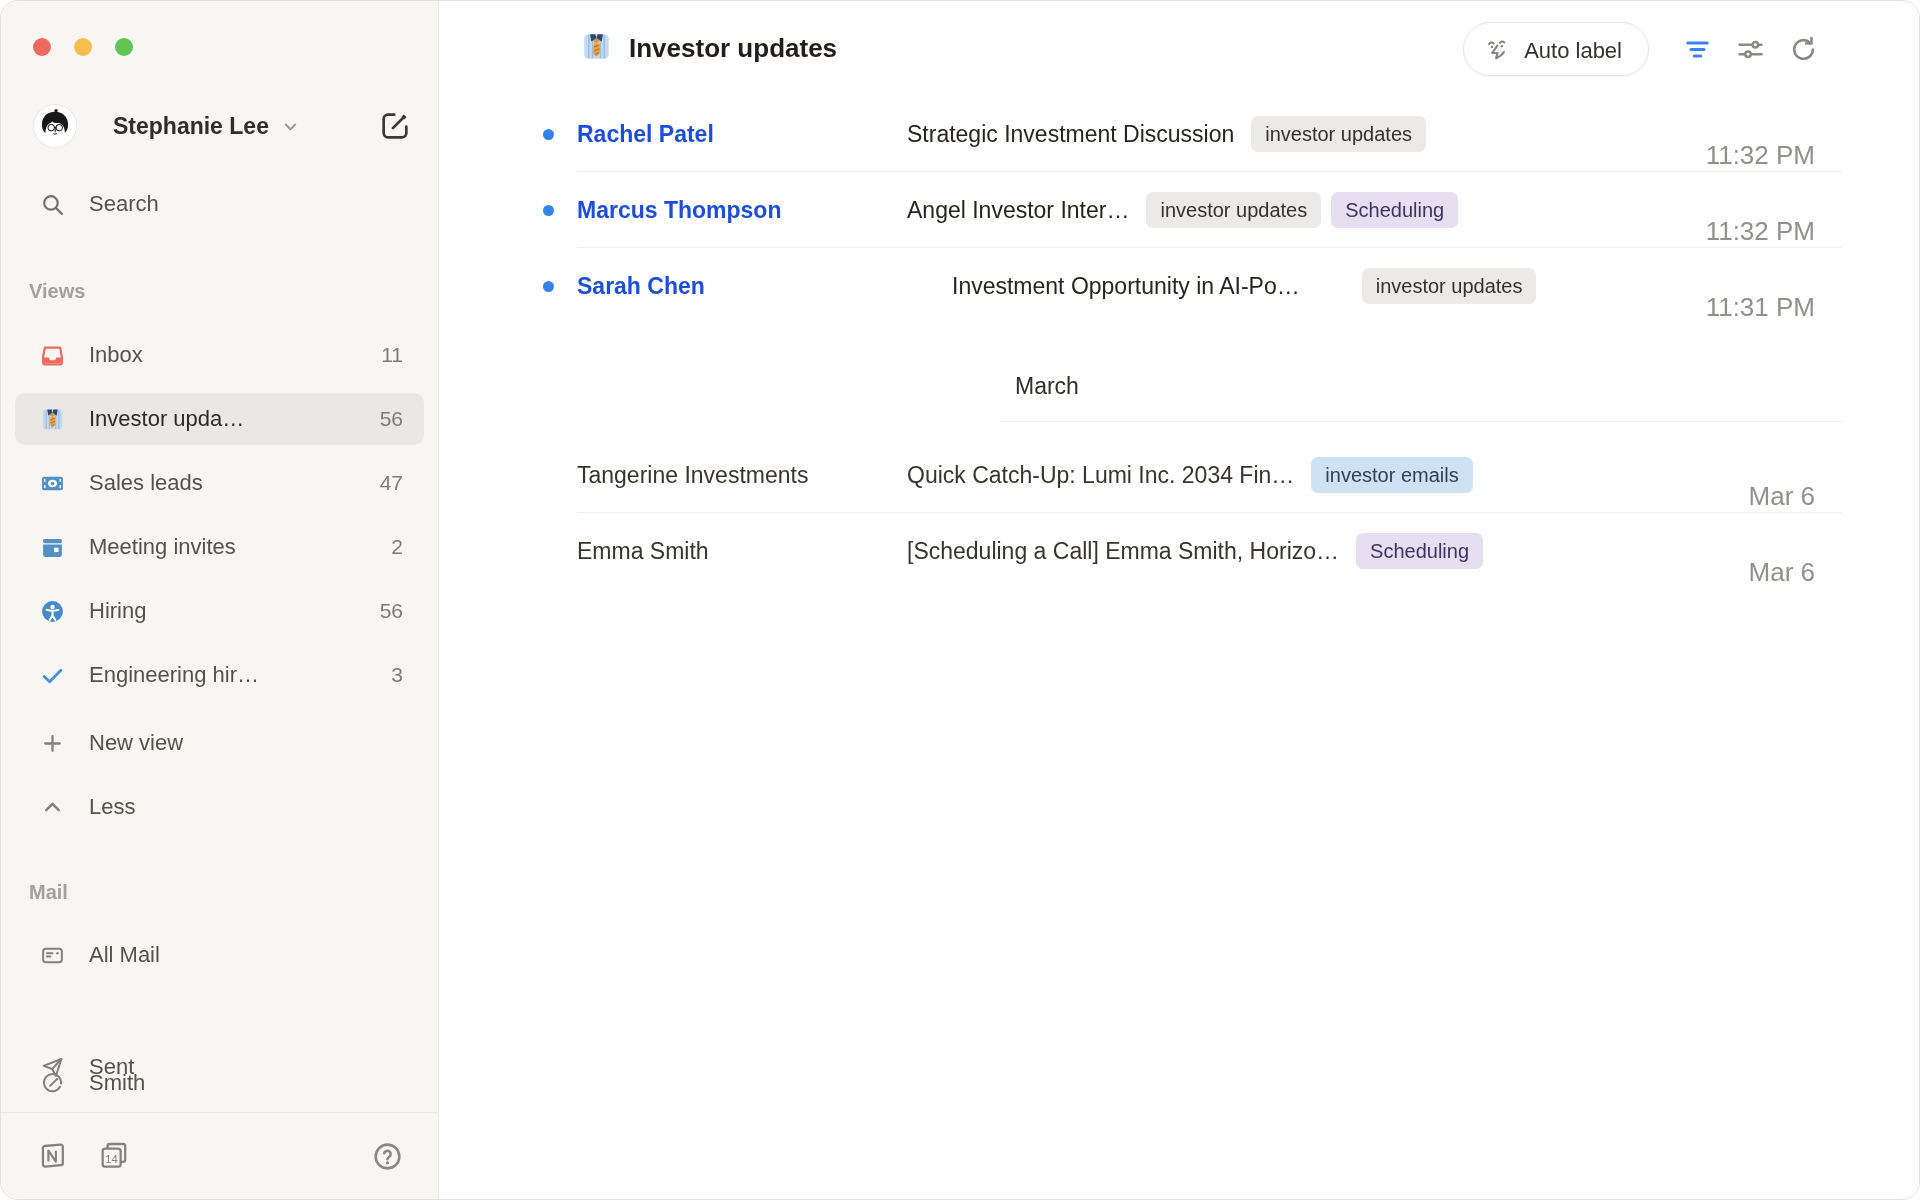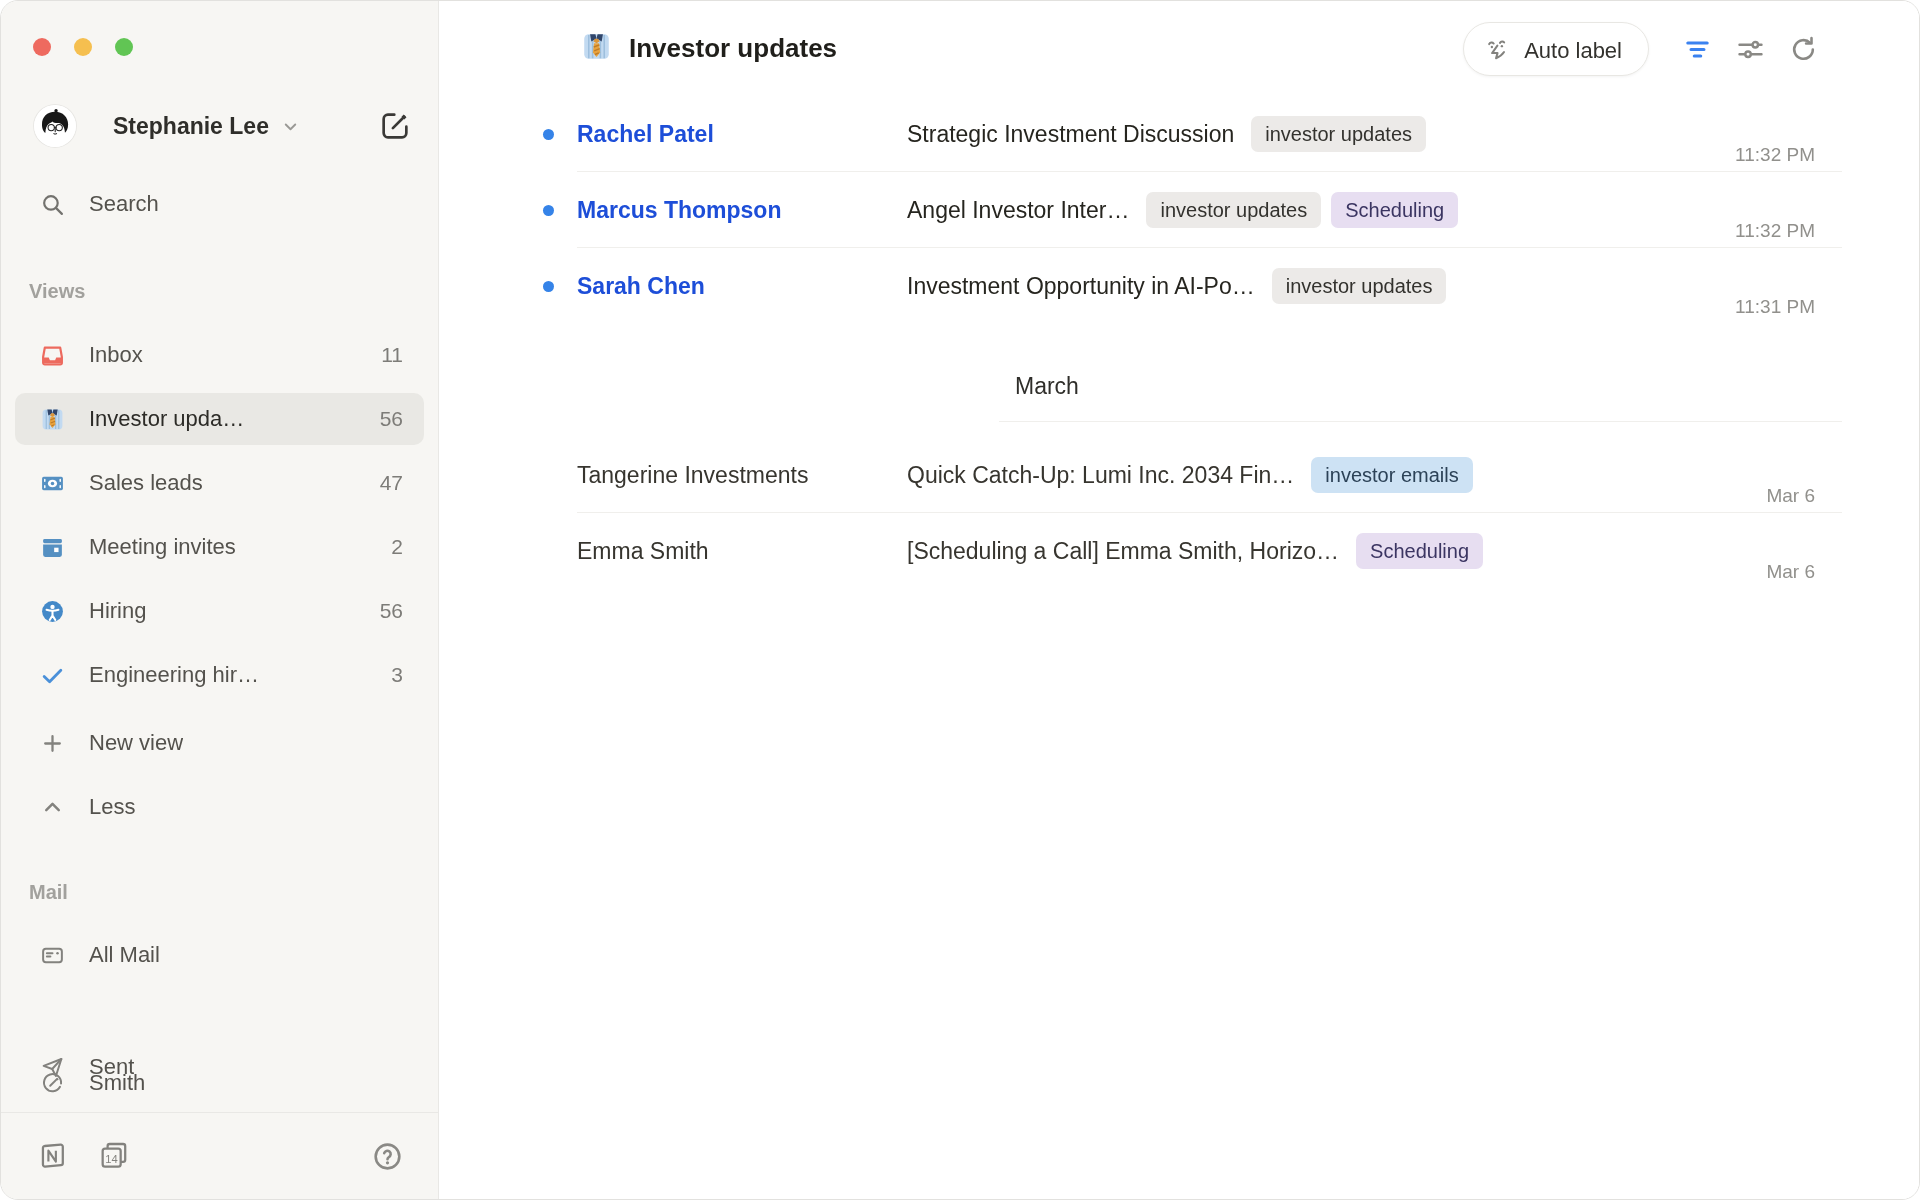--- a/index.html
+++ b/index.html
@@ -43,34 +43,34 @@
   .title-group{position:absolute;left:142px;top:30px;display:flex;align-items:center;gap:17px;}
   .page-title{font-size:26px;font-weight:600;color:#201f1b;}
   .hdr-right{position:absolute;right:98px;top:21px;display:flex;align-items:center;gap:17px;}
   .auto-label-btn{height:54px;border-radius:27px;background:#fff;border:1px solid #e8e7e3;
     box-shadow:0 1px 3px rgba(0,0,0,.05);display:flex;align-items:center;gap:13px;
     padding:4px 26px 0 20px;cursor:pointer;margin-right:13px;}
   .auto-label-btn .lbl{font-size:22px;color:#33322e;font-weight:500;}
   .icon-btn{width:36px;height:36px;border:none;background:transparent;display:flex;align-items:center;justify-content:center;cursor:pointer;padding:0;}
 
   .mail-row{position:absolute;left:0;right:0;height:76px;display:flex;align-items:center;cursor:pointer;}
-  .row-1{top:95px;} .row-2{top:171px;} .row-3{top:247px;}
+  .row-1{top:95px;} .row-2{top:171px;} .row-3{top:247px;gap:45px;}
   .row-4{top:436px;} .row-5{top:512px;}
   .mail-row .divider{position:absolute;left:138px;right:77px;bottom:0;height:1px;background:#f0efec;}
   .dot{position:absolute;left:104px;top:50%;width:11px;height:11px;margin-top:-5px;border-radius:50%;background:#3583e8;}
   .sender{margin-left:138px;width:330px;flex:none;font-size:23px;color:#37352f;white-space:nowrap;overflow:hidden;}
   .unread .sender{font-weight:700;color:#1d4ed8;}
   .subject{font-size:23px;color:#37352f;white-space:nowrap;}
   .unread .subject{font-weight:500;color:#26251f;}
   .tags{display:flex;gap:10px;margin-left:17px;align-items:center;}
   .tag{height:36px;display:flex;align-items:center;padding:0 14px;border-radius:7px;font-size:20px;white-space:nowrap;}
   .tag-gray{background:#eceae8;color:#33322e;}
   .tag-purple{background:#e7def1;color:#3b3562;}
   .tag-blue{background:#cde2f4;color:#2c4257;}
-  .time{position:absolute;right:104px;font-size:19px;color:#91908c;margin-top:42px;}
+  .time{position:absolute;right:104px;font-size:26px;color:#91908c;margin-top:42px;}
 
   .list-section-head{position:absolute;left:576px;top:361px;height:48px;display:flex;align-items:center;
     font-size:23px;color:#2f2e2a;}
   .list-section-divider{position:absolute;left:560px;right:77px;top:420px;height:1px;background:#f0efec;}
 </style>
 </head>
 <body>
 
 <div class="window">
 

